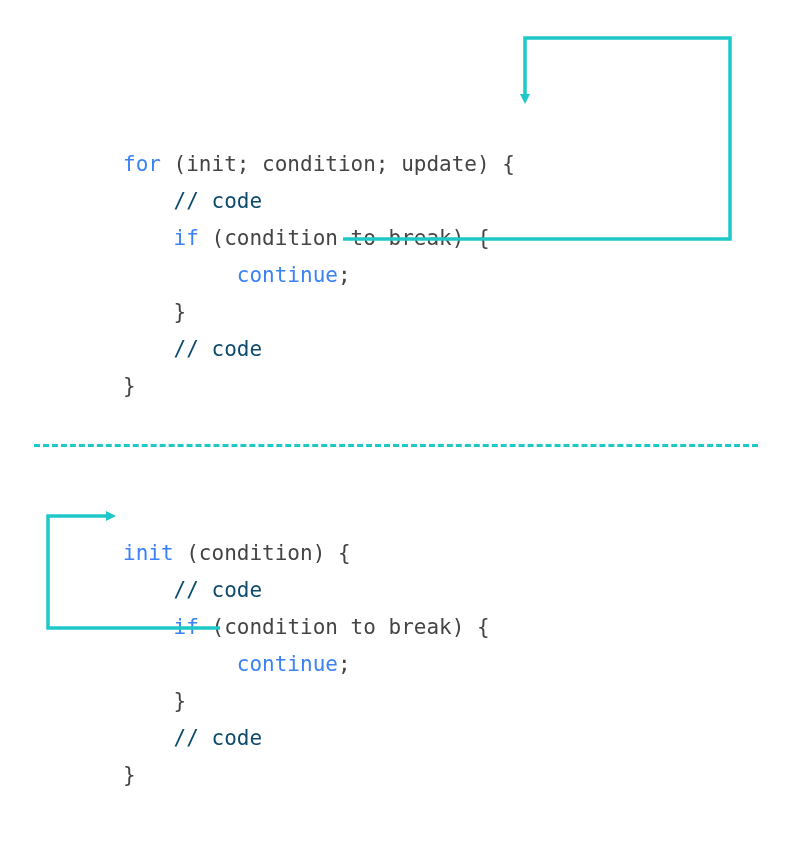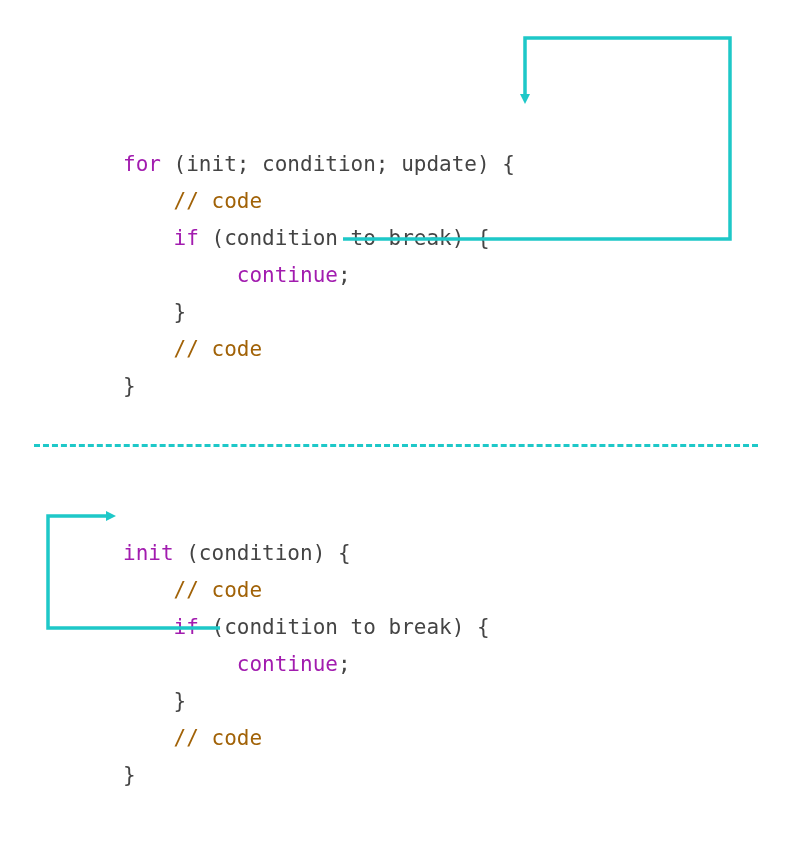--- a/index.html
+++ b/index.html
@@ -12,22 +12,22 @@
     font-size: 21px;
     line-height: 37px;
     background: #ffffff;
     position: relative;
     color: #444444;
   }
   .code-block {
     position: absolute;
     white-space: pre;
   }
-  .kw-purple { color: #a21caf; }
-  .comment { color: #a16207; }
+  .kw-purple { color: #3b82f6; }
+  .comment { color: #0c4a6e; }
   .arrow-svg {
     position: absolute;
     top: 0;
     left: 0;
     width: 792px;
     height: 852px;
     pointer-events: none;
   }
   .divider {
     position: absolute;

